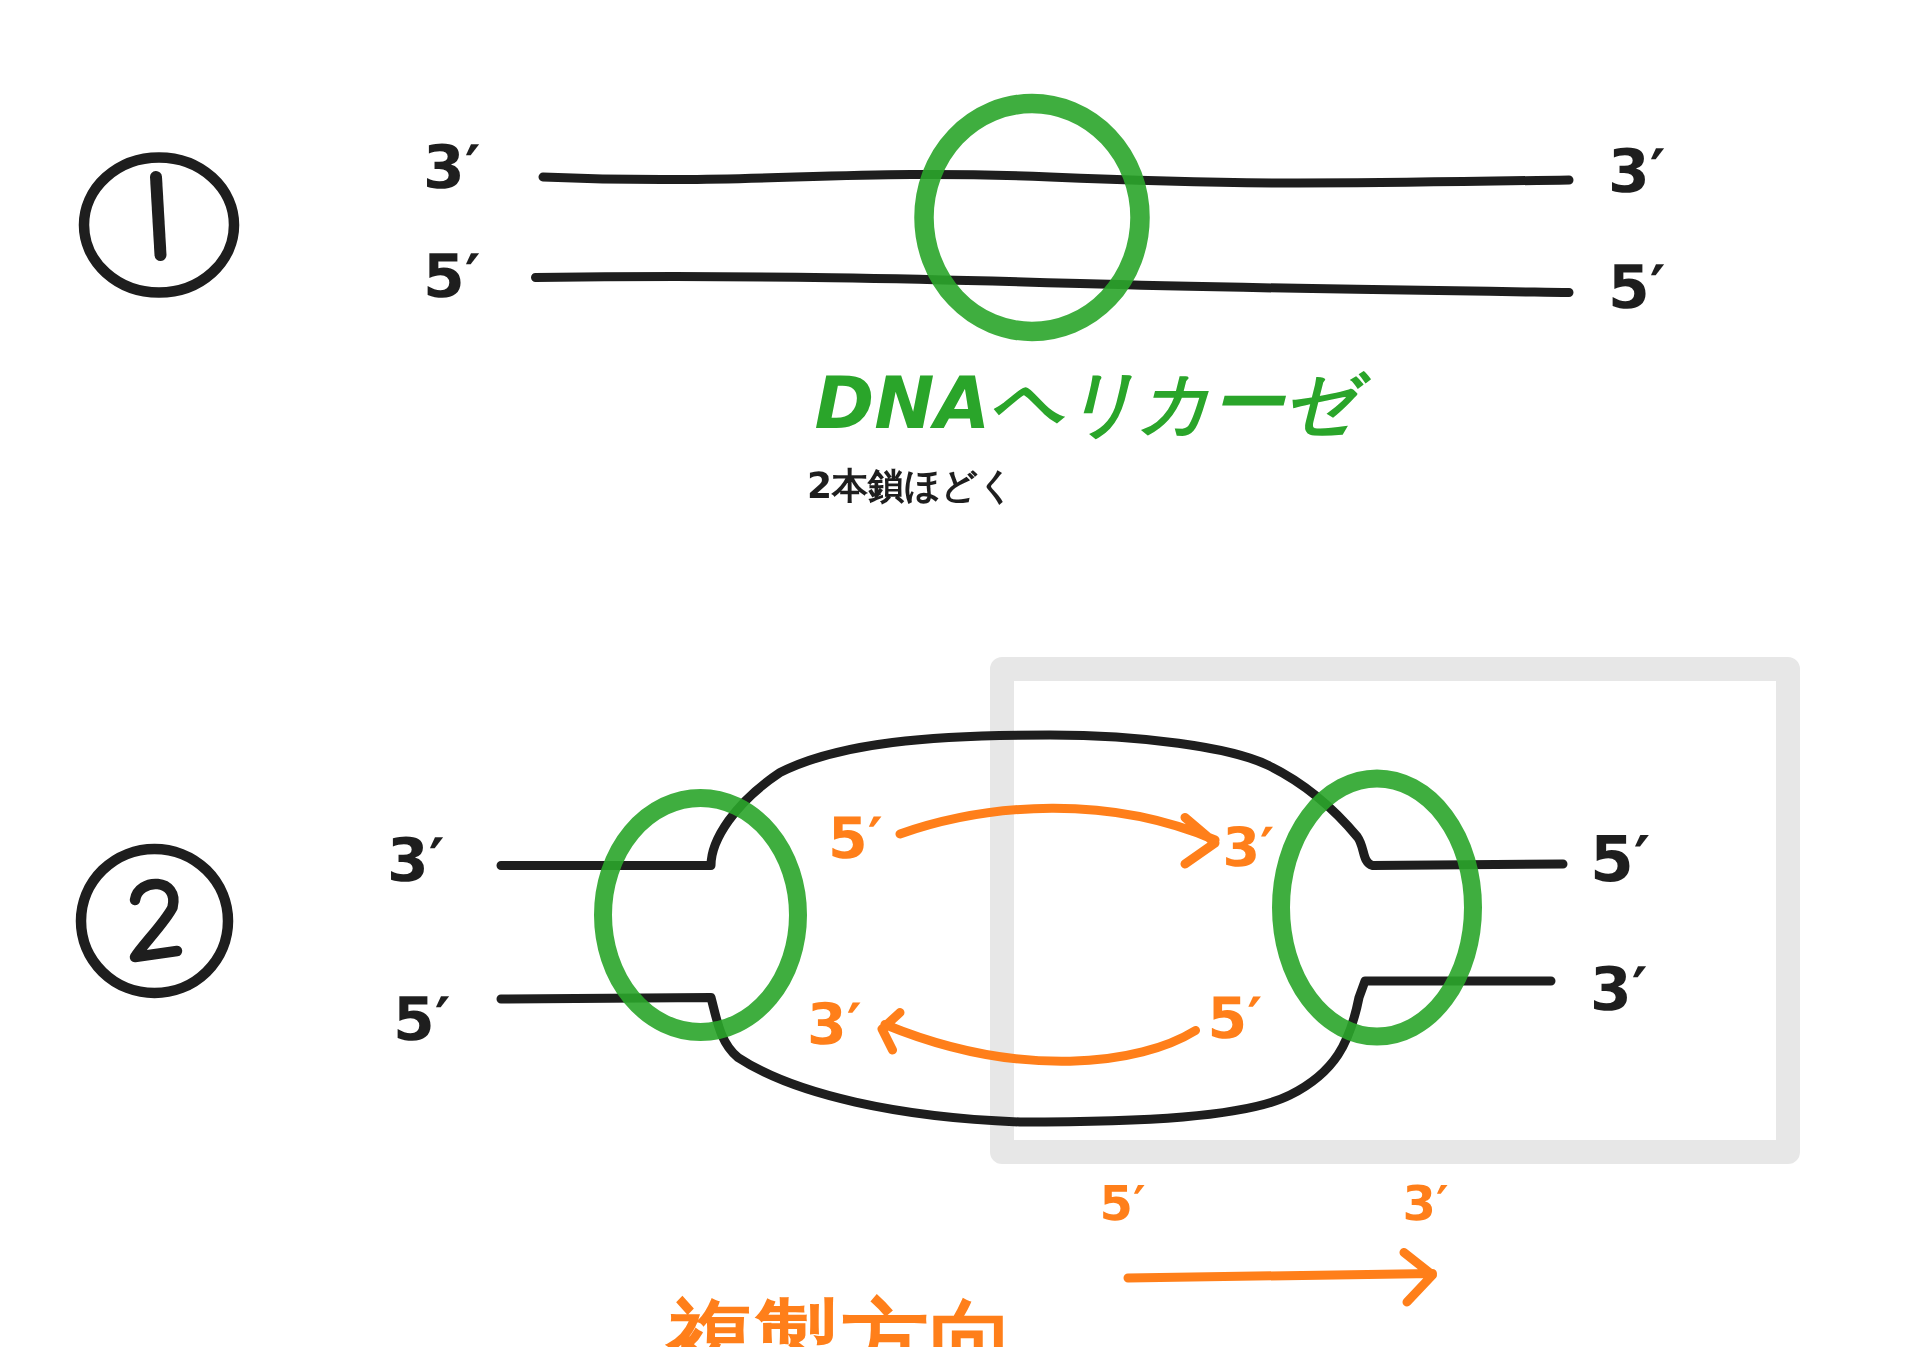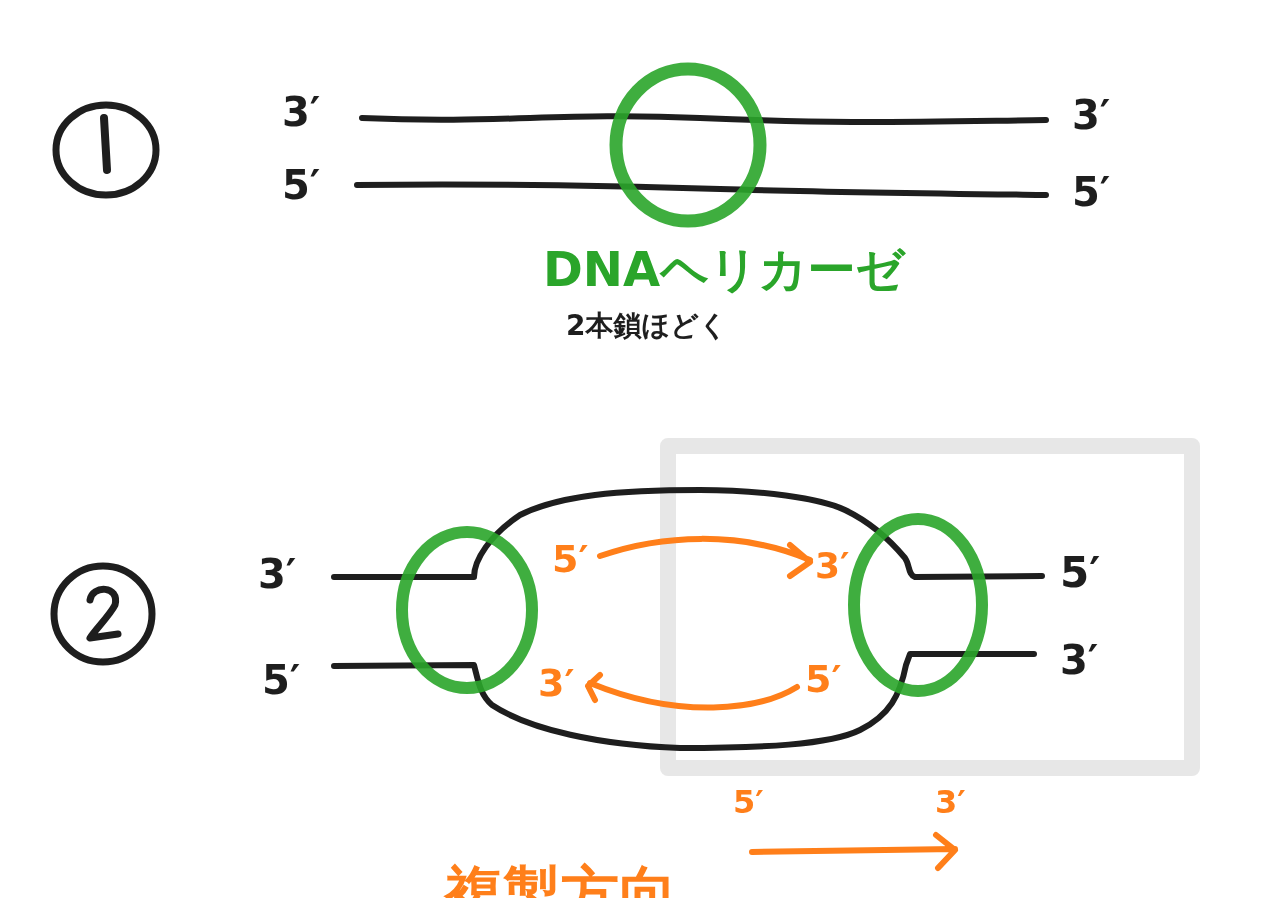--- a/index.html
+++ b/index.html
@@ -44,22 +44,22 @@
   <path d="M600 556 C 660 535, 740 530, 810 560 M790 545 L 810 562 L 790 576" fill="none" stroke="#ff7f1a" stroke-width="6" stroke-linecap="round" stroke-linejoin="round"></path>
   <path d="M797 687 C 760 710, 680 720, 590 683 M600 675 L 588 686 L 595 700" fill="none" stroke="#ff7f1a" stroke-width="6" stroke-linecap="round" stroke-linejoin="round"></path>
 
   <path d="M752 852 L 955 849 M936 835 L 955 850 L 938 868" fill="none" stroke="#ff7f1a" stroke-width="6" stroke-linecap="round" stroke-linejoin="round"></path>
 </svg>
 
 <span class="lbl blk" style="left:282px;top:92px;font-size:40px;">3′</span>
 <span class="lbl blk" style="left:282px;top:165px;font-size:40px;">5′</span>
 <span class="lbl blk" style="left:1072px;top:95px;font-size:40px;">3′</span>
 <span class="lbl blk" style="left:1072px;top:172px;font-size:40px;">5′</span>
-<span class="lbl grn" style="left:543px;top:245px;font-size:48px;">DNAヘリカーゼ</span>
-<span class="lbl blk" style="left:566px;top:312px;font-size:28px;">2本鎖ほどく</span>
+<span class="lbl grn" style="left:543px;top:245px;font-size:48px;font-style:italic;">DNAヘリカーゼ</span>
+<span class="lbl blk" style="left:538px;top:312px;font-size:24px;">2本鎖ほどく</span>
 
 <span class="lbl blk" style="left:258px;top:554px;font-size:40px;">3′</span>
 <span class="lbl blk" style="left:262px;top:660px;font-size:40px;">5′</span>
 <span class="lbl blk" style="left:1060px;top:552px;font-size:42px;">5′</span>
 <span class="lbl blk" style="left:1060px;top:640px;font-size:40px;">3′</span>
 
 <span class="lbl org" style="left:552px;top:540px;font-size:38px;">5′</span>
 <span class="lbl org" style="left:815px;top:548px;font-size:36px;">3′</span>
 <span class="lbl org" style="left:538px;top:664px;font-size:38px;">3′</span>
 <span class="lbl org" style="left:805px;top:660px;font-size:38px;">5′</span>

